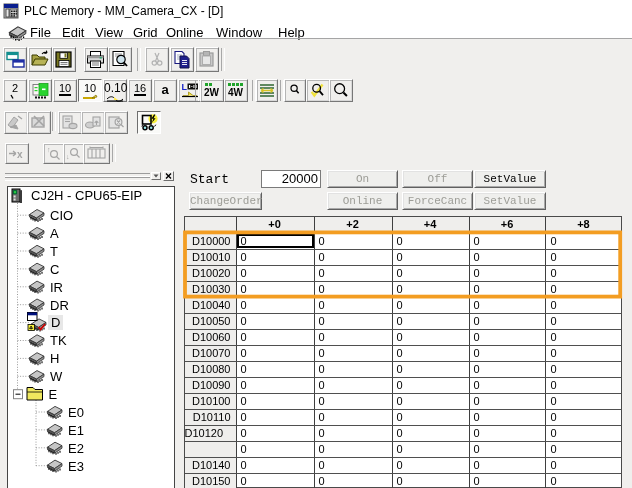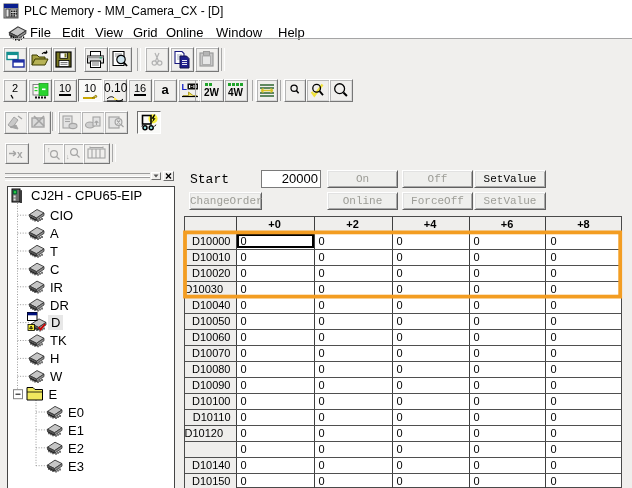--- a/index.html
+++ b/index.html
@@ -466,21 +466,21 @@
   <span class="abs" style="left:68px;top:458.6px;">E3</span>
 </div>
 
 <div class="abs mono" style="left:190px;top:172px;font-size:13px;color:#000;">Start</div>
 <div class="abs" style="left:261px;top:170px;width:56px;height:16px;background:#fff;border:1px solid #7a7a7a;text-align:right;font-size:13px;padding-right:2px;line-height:16px;">20000</div>
 <div class="pbtn" style="left:327px;top:170px;width:69px;height:16px;line-height:16px;">On</div>
 <div class="pbtn" style="left:402px;top:170px;width:69px;height:16px;line-height:16px;">Off</div>
 <div class="pbtn" style="left:474px;top:170px;width:70px;height:16px;line-height:16px;color:#000;">SetValue</div>
 <div class="pbtn" style="left:189px;top:192px;width:71px;height:16px;line-height:16px;">ChangeOrder</div>
 <div class="pbtn" style="left:327px;top:192px;width:69px;height:16px;line-height:16px;">Online</div>
-<div class="pbtn" style="left:402px;top:192px;width:69px;height:16px;line-height:16px;">ForceOff</div>
+<div class="pbtn" style="left:402px;top:192px;width:69px;height:16px;line-height:16px;">ForceCanc</div>
 <div class="pbtn" style="left:474px;top:192px;width:70px;height:16px;line-height:16px;">SetValue</div>
 
 <div class="abs" style="left:183.5px;top:215.5px;width:438px;height:272.5px;background:#ffffff;border:1px solid #4a4a4a;box-sizing:border-box;"></div>
 <div class="abs" style="left:184.5px;top:216.5px;width:436px;height:16px;background:#efeeec;"></div>
 <div class="abs" style="left:184.5px;top:232.5px;width:51.1px;height:255.5px;background:#efeeec;"></div>
 <div class="abs" style="left:235.6px;top:216.5px;width:1px;height:271.5px;background:#3f3f3f;"></div>
 <div class="abs" style="left:313.5px;top:216.5px;width:1px;height:271.5px;background:#3f3f3f;"></div>
 <div class="abs" style="left:391.5px;top:216.5px;width:1px;height:271.5px;background:#3f3f3f;"></div>
 <div class="abs" style="left:468.6px;top:216.5px;width:1px;height:271.5px;background:#3f3f3f;"></div>
 <div class="abs" style="left:545.4px;top:216.5px;width:1px;height:271.5px;background:#3f3f3f;"></div>
@@ -516,21 +516,21 @@
 <div class="cell" style="left:318.5px;top:251.0px;height:13px;line-height:13px;">0</div>
 <div class="cell" style="left:396.5px;top:251.0px;height:13px;line-height:13px;">0</div>
 <div class="cell" style="left:473.6px;top:251.0px;height:13px;line-height:13px;">0</div>
 <div class="cell" style="left:550.4px;top:251.0px;height:13px;line-height:13px;">0</div>
 <div class="cell" style="left:184.5px;top:267.0px;width:46px;height:13px;line-height:13px;text-align:right;border-radius:6px;">D10020</div>
 <div class="cell" style="left:240.6px;top:267.0px;height:13px;line-height:13px;">0</div>
 <div class="cell" style="left:318.5px;top:267.0px;height:13px;line-height:13px;">0</div>
 <div class="cell" style="left:396.5px;top:267.0px;height:13px;line-height:13px;">0</div>
 <div class="cell" style="left:473.6px;top:267.0px;height:13px;line-height:13px;">0</div>
 <div class="cell" style="left:550.4px;top:267.0px;height:13px;line-height:13px;">0</div>
-<div class="cell" style="left:184.5px;top:283.0px;width:46px;height:13px;line-height:13px;text-align:left;">D10030</div>
+<div class="cell" style="left:184.5px;top:283.0px;width:46px;height:13px;line-height:13px;text-align:right;">D10030</div>
 <div class="cell" style="left:240.6px;top:283.0px;height:13px;line-height:13px;">0</div>
 <div class="cell" style="left:318.5px;top:283.0px;height:13px;line-height:13px;">0</div>
 <div class="cell" style="left:396.5px;top:283.0px;height:13px;line-height:13px;">0</div>
 <div class="cell" style="left:473.6px;top:283.0px;height:13px;line-height:13px;">0</div>
 <div class="cell" style="left:550.4px;top:283.0px;height:13px;line-height:13px;">0</div>
 <div class="cell" style="left:184.5px;top:299.0px;width:46px;height:13px;line-height:13px;text-align:right;">D10040</div>
 <div class="cell" style="left:240.6px;top:299.0px;height:13px;line-height:13px;">0</div>
 <div class="cell" style="left:318.5px;top:299.0px;height:13px;line-height:13px;">0</div>
 <div class="cell" style="left:396.5px;top:299.0px;height:13px;line-height:13px;">0</div>
 <div class="cell" style="left:473.6px;top:299.0px;height:13px;line-height:13px;">0</div>

